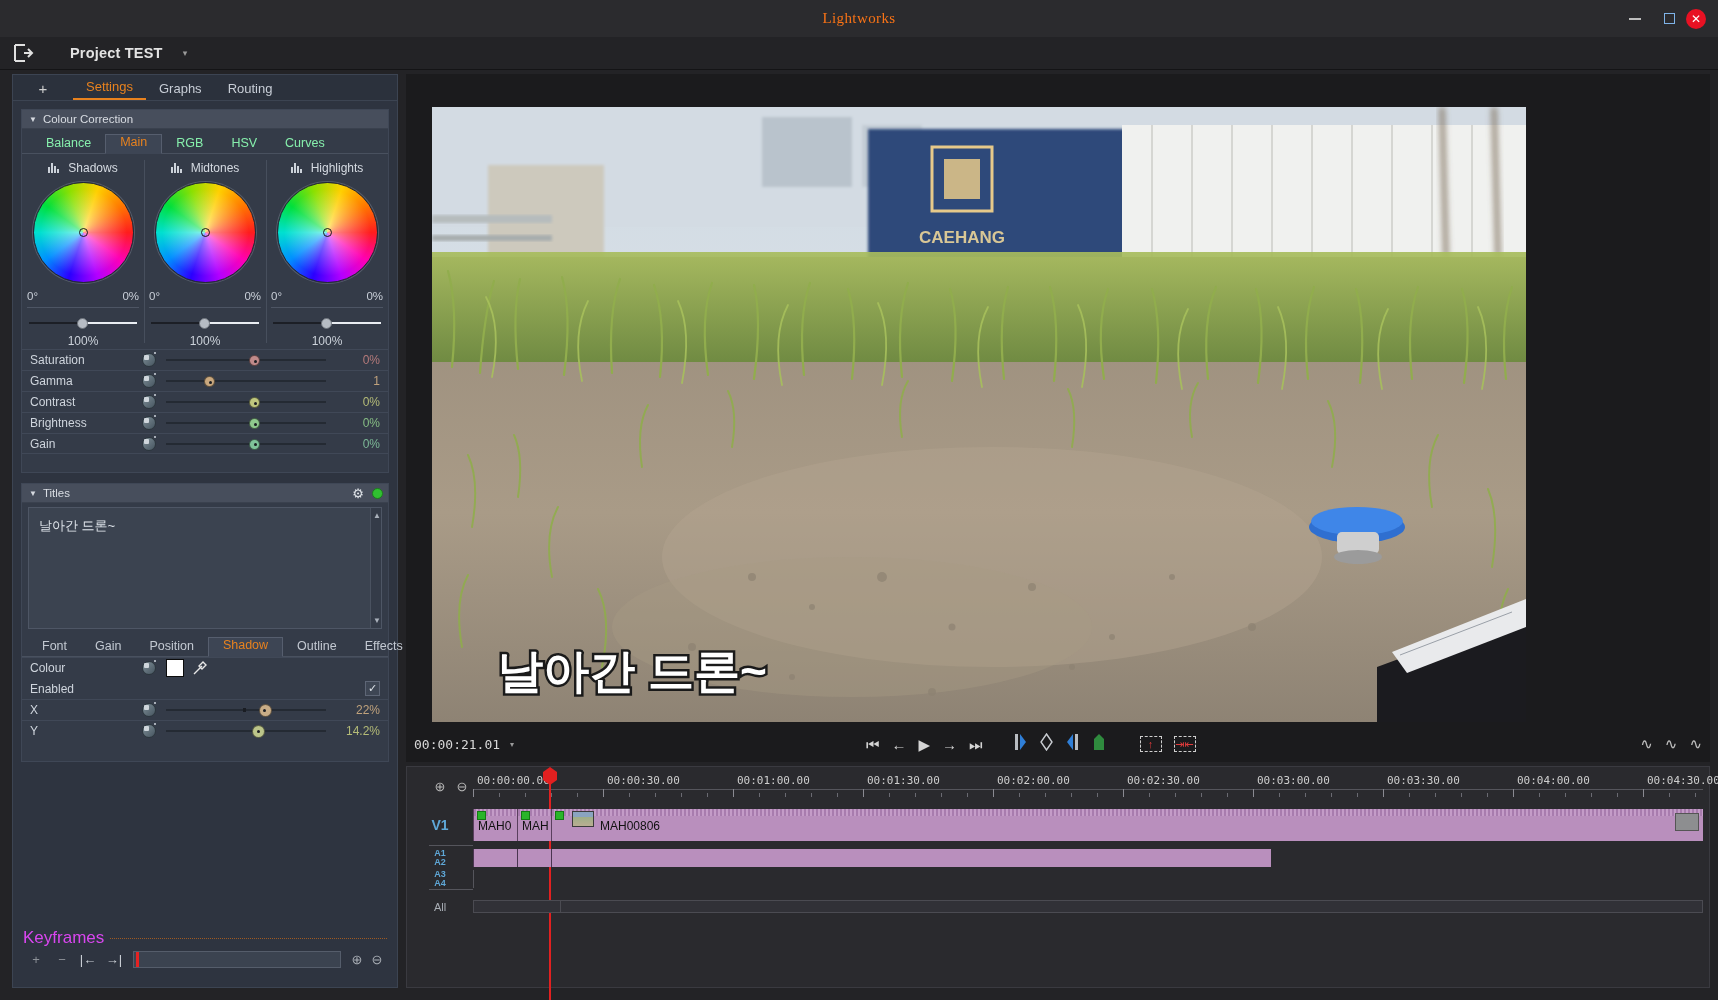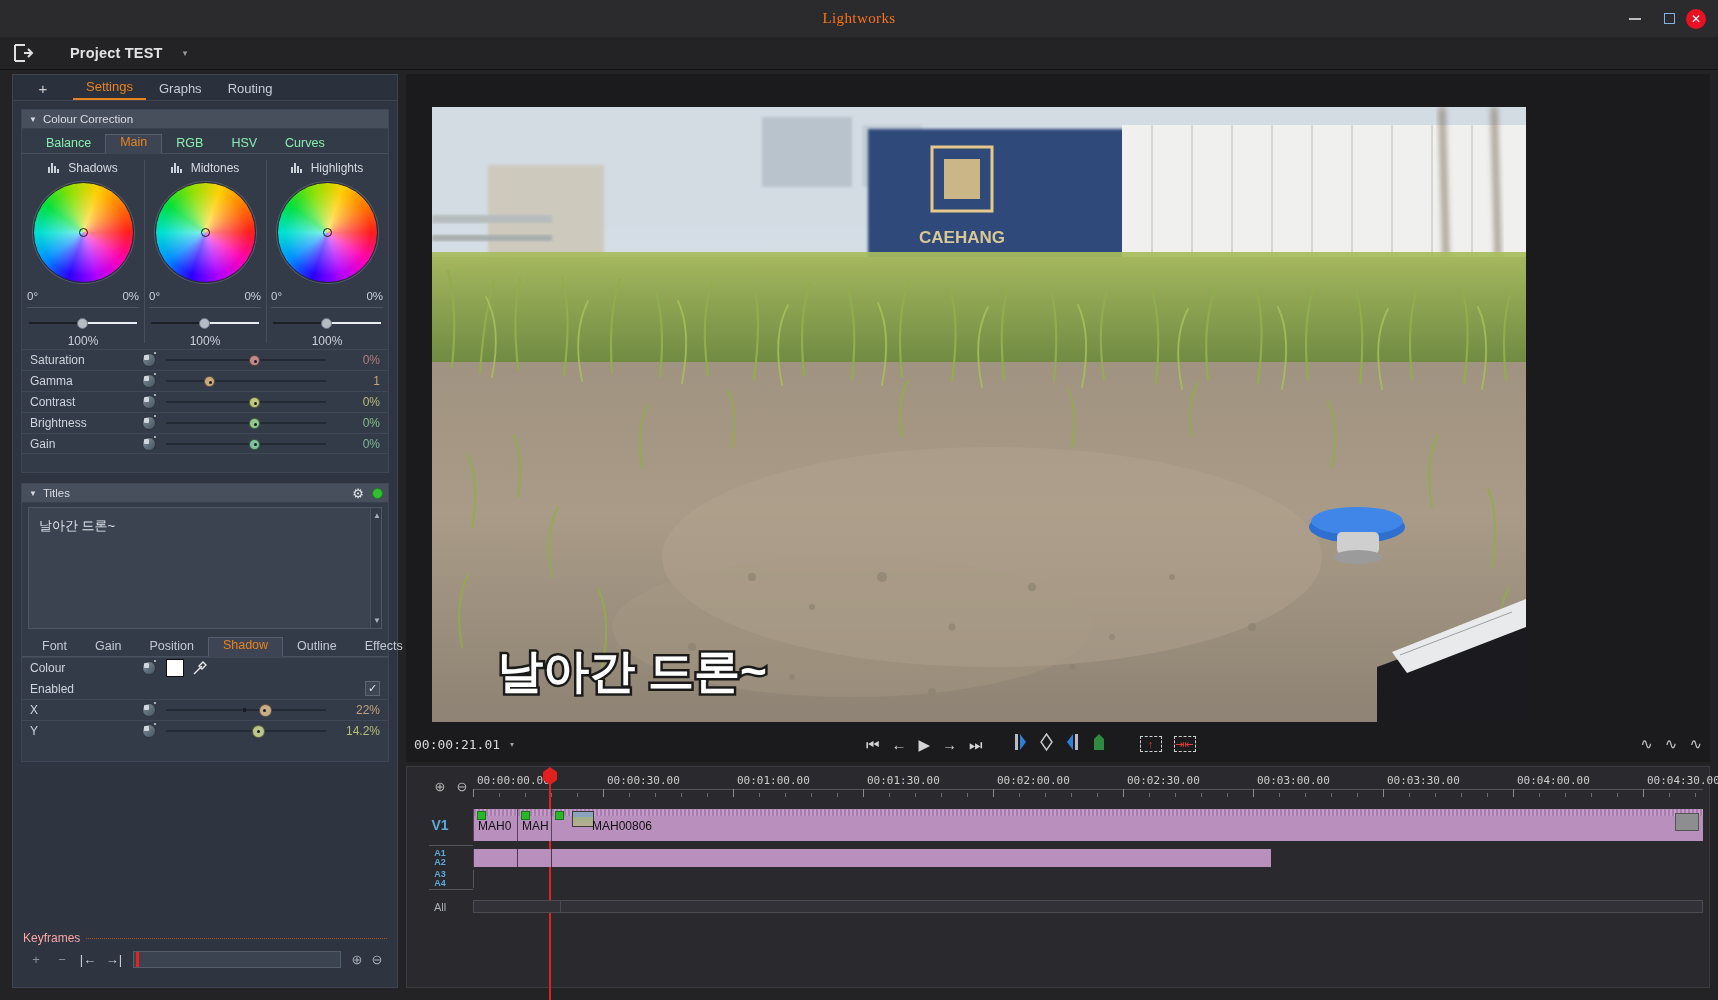--- a/index.html
+++ b/index.html
@@ -127,21 +127,21 @@
   .t-tabs { display:flex; align-items:flex-end; height: 24px; border-bottom:1px solid #49515f; padding-left:6px; margin-top:4px;}
   .t-tab { padding: 0 14px 3px; color:#c3c9d2; font-size:12.5px;}
   .t-tab.active { color:#e8821e; background:#3d4554; border:1px solid #565e6e; border-bottom:1px solid #3d4554; padding-bottom:4px; position:relative; top:1px;}
   .checkbox { width:15px;height:15px;background:#3e4654;border:1px solid #5e6676; color:#dfe4ea; font-size:11px; display:flex;align-items:center;justify-content:center;}
   .swatch { width:18px;height:18px;background:#fff;border:1px solid #0c0c0c;}
   .picker { width:16px;height:16px; position:relative; }
 
   
   .kf { position:absolute; left:0; right:0; bottom: 0; height: 58px; }
   .kf-hd { display:flex; align-items:center; padding: 0 10px; height:18px;}
-  .kf-label { color:#fca5a5; font-size:12px; white-space:nowrap;}
+  .kf-label { color:#d946ef; font-size:17px; white-space:nowrap;}
   .kf-dots { flex:1; height:1px; margin-left:6px; border-top: 1px dotted #9e5a22;}
   .kf-row { display:flex; align-items:center; gap:0px; padding: 0 10px; height: 24px;}
   .kf-btn { width:26px; text-align:center; color:#8d9298; font-size:13px;}
   .kf-bar { flex:1; height:17px; background:#3b4350; border:1px solid #555d6b; position:relative; margin: 0 6px;}
   .kf-ph { position:absolute; left:2px; top:0; bottom:0; width:3px; background:#e42222;}
   .kf-zoom { color:#a9aeb5; font-size:13px; width:20px; text-align:center;}
 
   
   .viewer { position:absolute; left: 406px; top: 74px; width: 1304px; height: 688px; background:#1b1b1d; }
   .viewer-hd { height: 25px; background:#242427; display:flex; align-items:center; border-bottom:1px solid #2f2f33;}
@@ -738,21 +738,21 @@
           </span>
           <span class="clip" style="left:44px;width:34px">
             <span class="clip-hatch"></span>
               <span class="clip-green"></span>
             <span class="clip-name">MAH</span>
           </span>
           <span class="clip" style="left:78px;right:0">
             <span class="clip-hatch"></span>
               <span class="clip-green"></span>
             <span class="clip-thumb"></span>
-            <span class="clip-name" style="left:40px">MAH00806</span>
+            <span class="clip-name" style="left:48px">MAH00806</span>
             <span style="position:absolute;right:4px;top:4px;width:24px;height:18px;background:#8d8e90;border:1px solid #555"></span>
           </span>
         </span>
       </div>
       <div class="tl-divider" style="top:38px"></div>
 
       <div class="tl-row" style="height:9px;margin-top:6px">
         <span class="tl-rowlabel" style="line-height:9px;font-size:9px">A1</span>
         <span class="tl-strip" style="top:0;height:9px">
           <span class="aud-clip" style="left:0;width:44px"></span>

